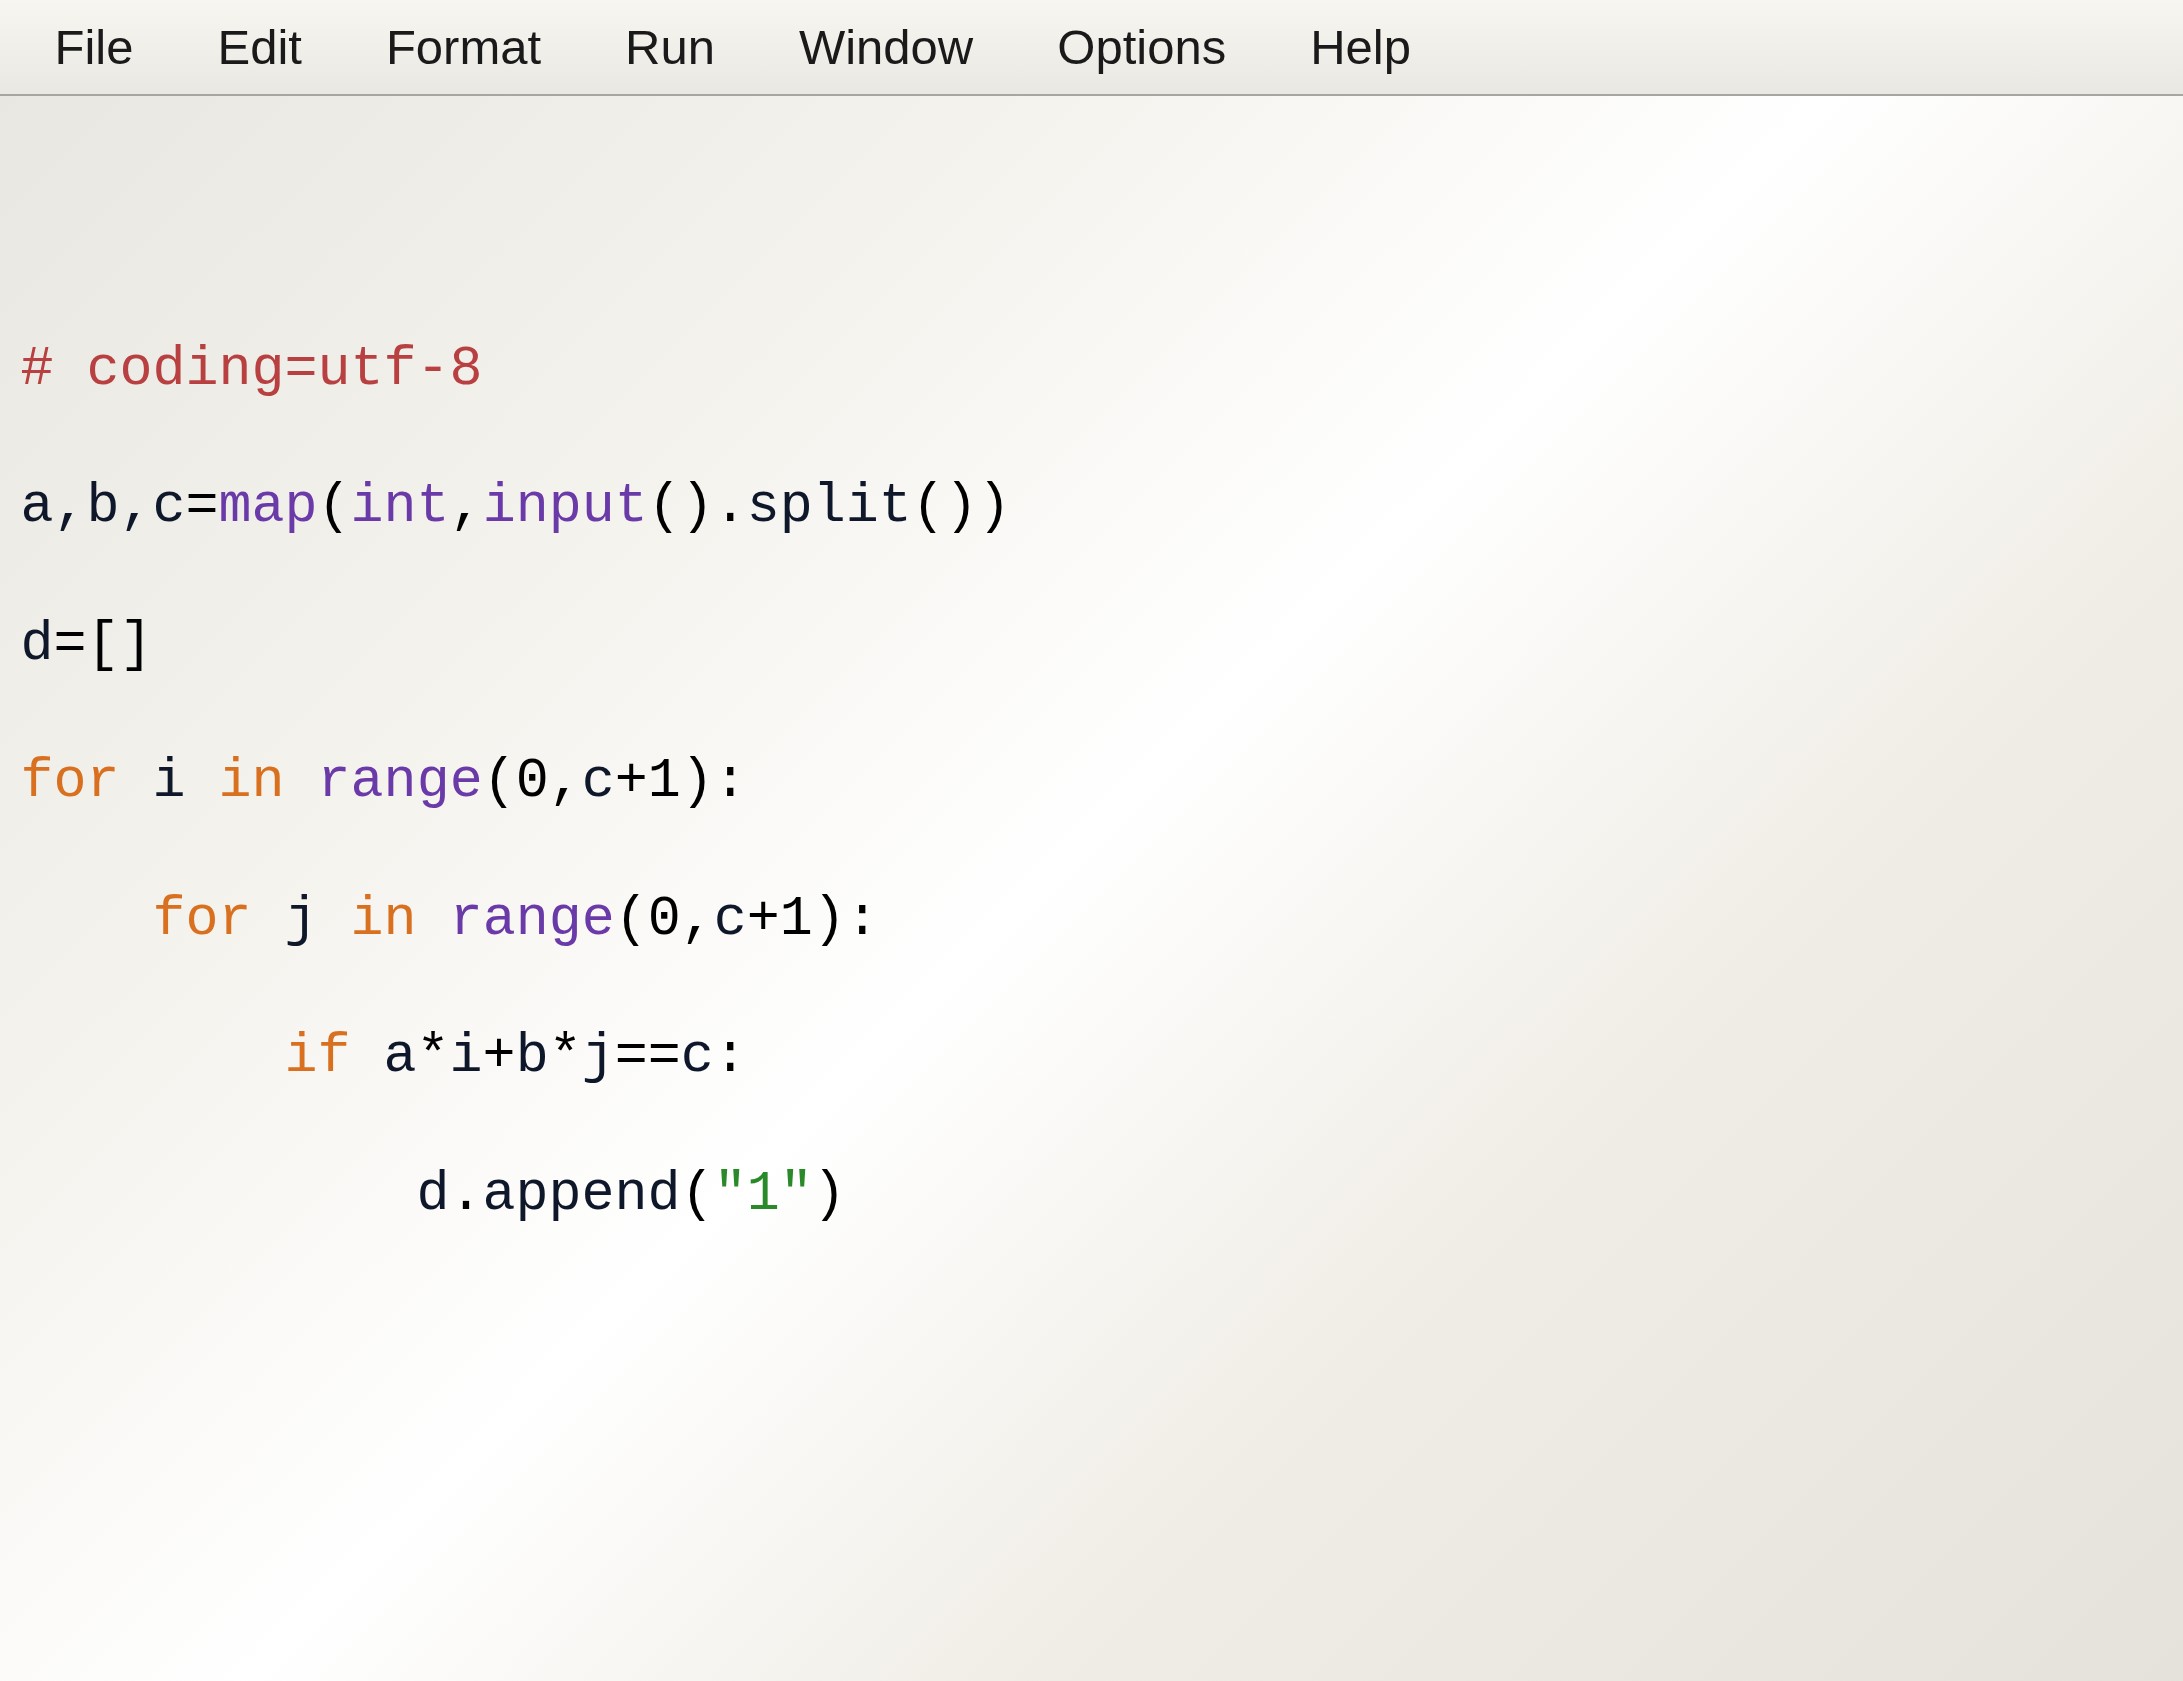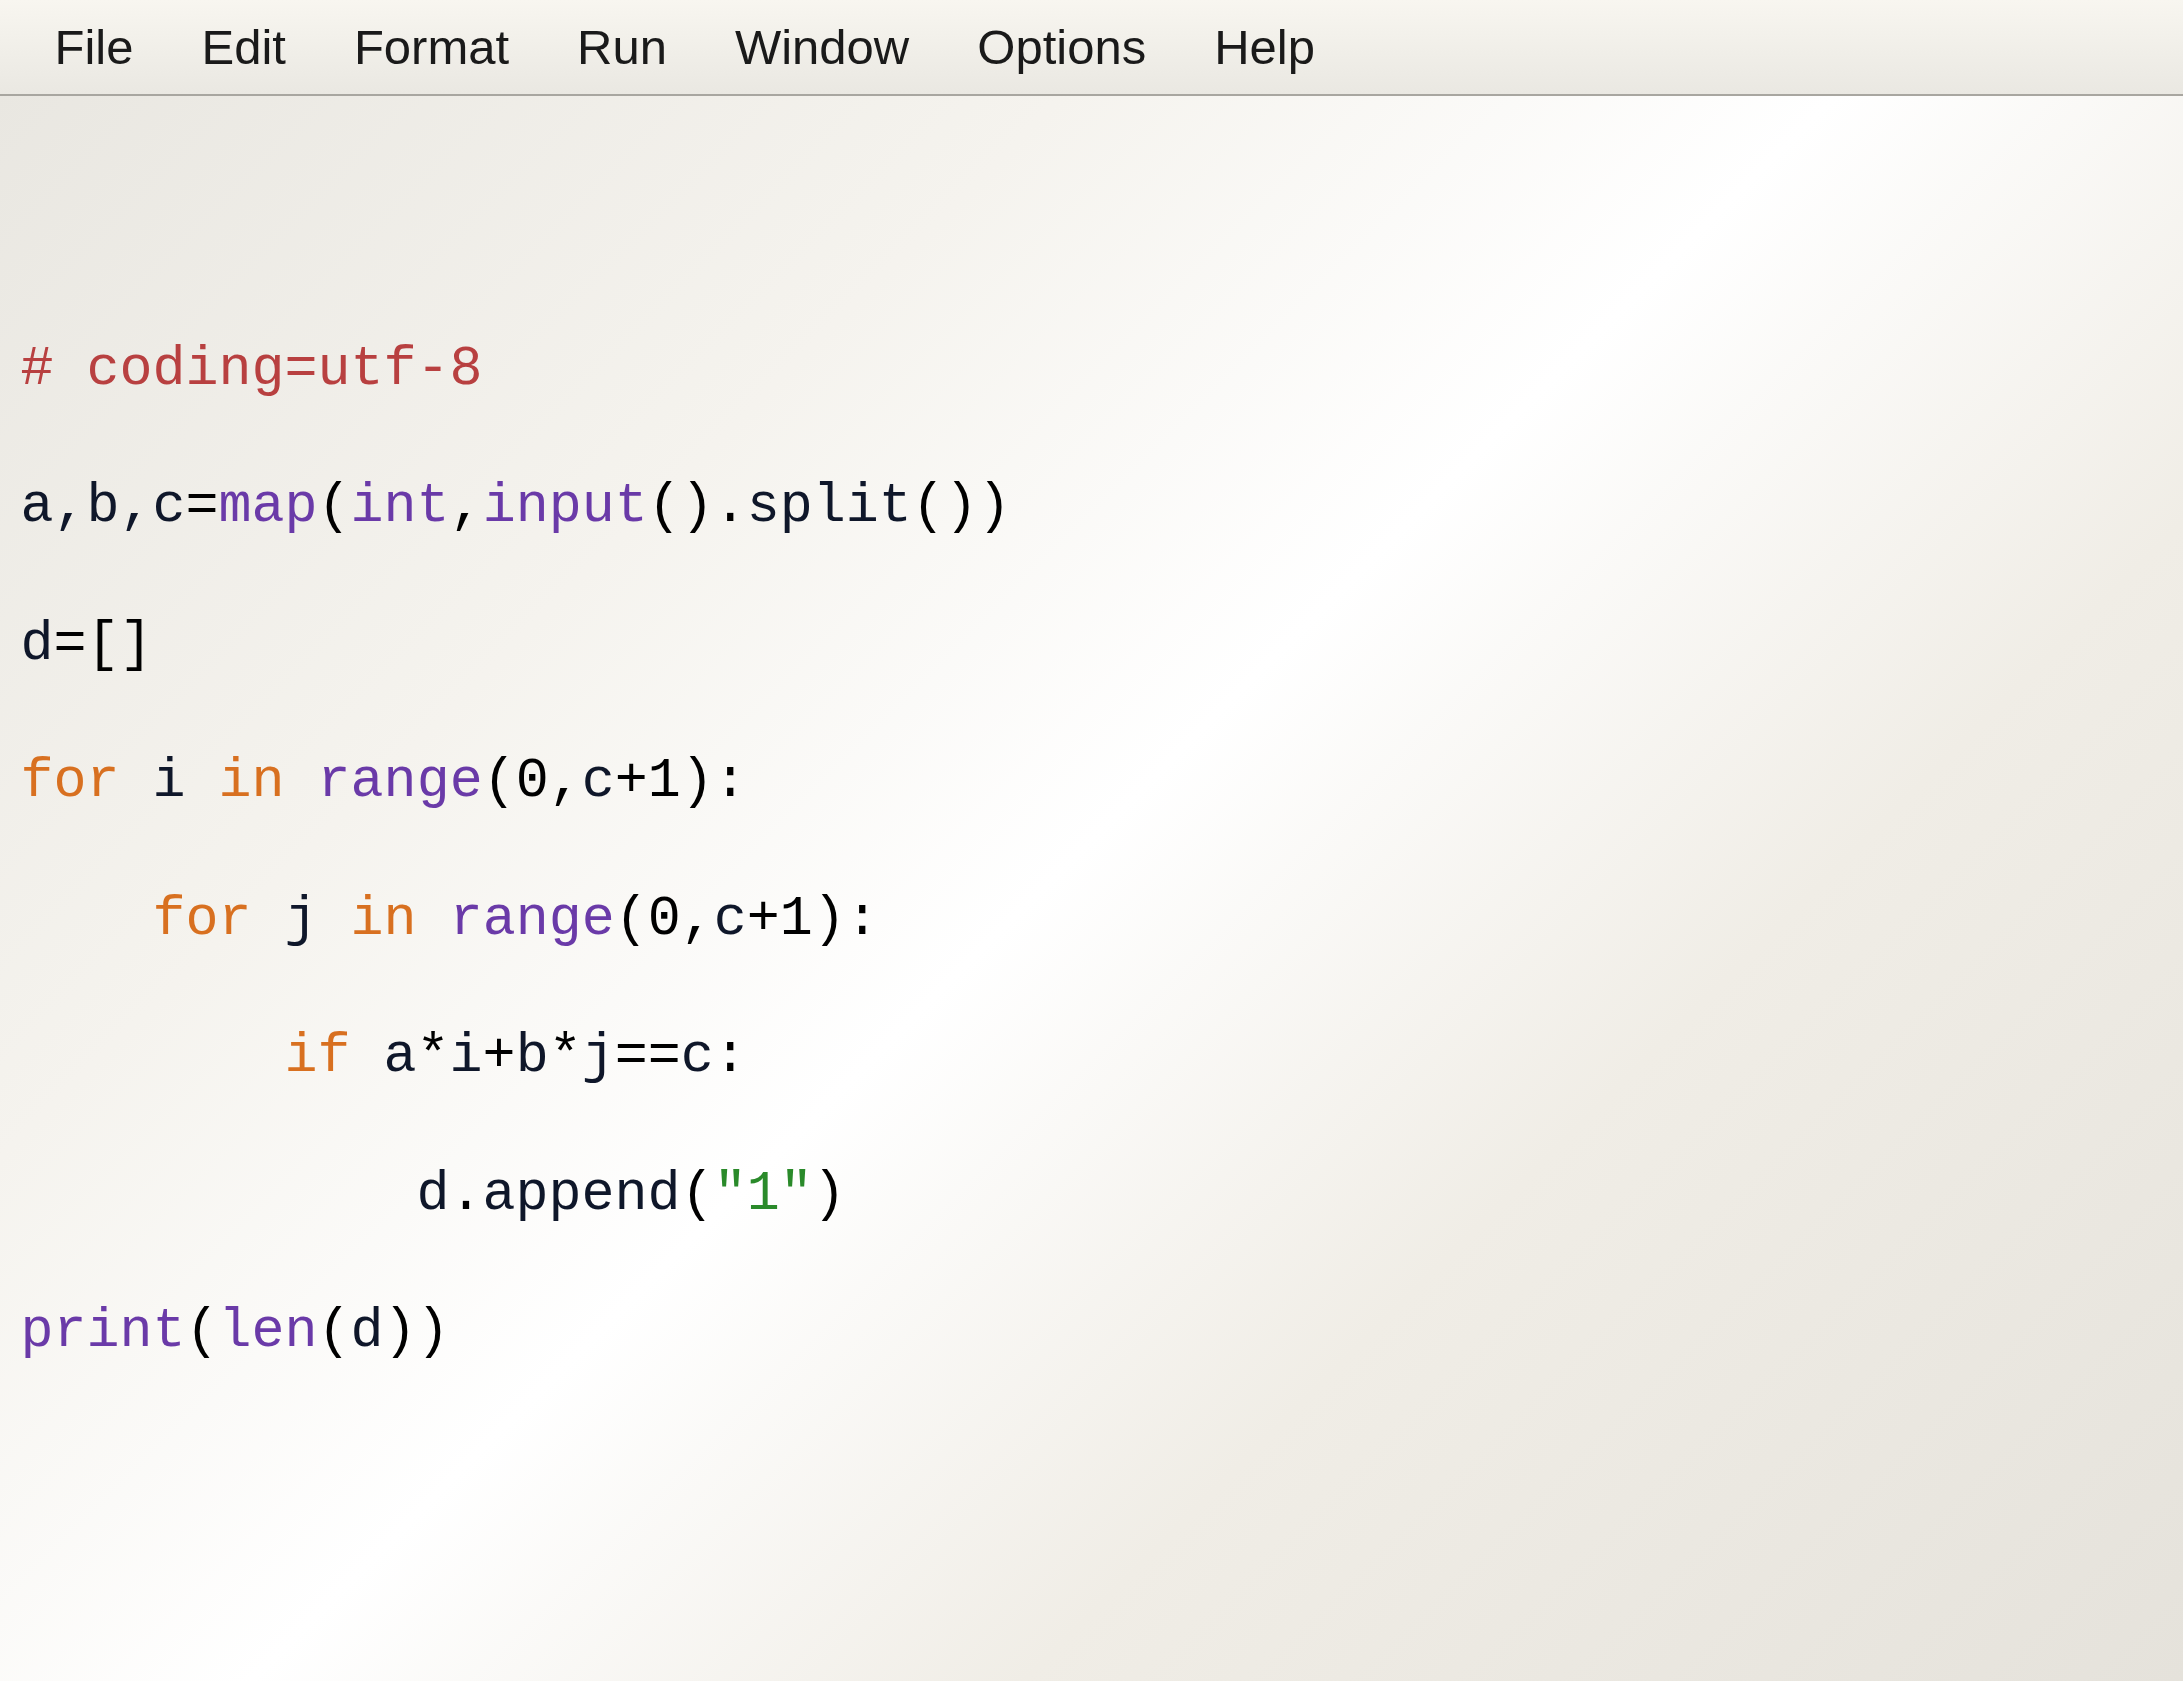--- a/index.html
+++ b/index.html
@@ -14,21 +14,21 @@
       height: 1681px;
       overflow: hidden;
     }
     .menubar {
       display: flex;
       align-items: center;
       height: 96px;
       background: linear-gradient(to bottom, #f8f6f0 0%, #eae8e2 100%);
       border-bottom: 2px solid #a8a6a0;
       padding-left: 20.5px;
-      gap: 0;
+      gap: 16px;
     }
     .menu-item {
       font-size: 49px;
       color: #1a1a1a;
       padding: 13.7px 34px;
       cursor: default;
       user-select: none;
       font-weight: 400;
     }
     .editor {
@@ -65,15 +65,14 @@
 </div>
 
 <div class="editor">
 <span class="code-line"><span class="tok-comment"># coding=utf-8</span></span>
 <span class="code-line"><span class="tok-name">a,b,c</span><span class="tok-op">=</span><span class="tok-builtin">map</span><span class="tok-op">(</span><span class="tok-builtin">int</span><span class="tok-op">,</span><span class="tok-builtin">input</span><span class="tok-op">().</span><span class="tok-name">split</span><span class="tok-op">())</span></span>
 <span class="code-line"><span class="tok-name">d</span><span class="tok-op">=</span><span class="tok-op">[]</span></span>
 <span class="code-line"><span class="tok-keyword">for</span><span> </span><span class="tok-name">i</span><span> </span><span class="tok-keyword">in</span><span> </span><span class="tok-builtin">range</span><span class="tok-op">(</span><span class="tok-num">0</span><span class="tok-op">,</span><span class="tok-name">c</span><span class="tok-op">+</span><span class="tok-num">1</span><span class="tok-op">):</span></span>
 <span class="code-line indent1"><span class="tok-keyword">for</span><span> </span><span class="tok-name">j</span><span> </span><span class="tok-keyword">in</span><span> </span><span class="tok-builtin">range</span><span class="tok-op">(</span><span class="tok-num">0</span><span class="tok-op">,</span><span class="tok-name">c</span><span class="tok-op">+</span><span class="tok-num">1</span><span class="tok-op">):</span></span>
 <span class="code-line indent2"><span class="tok-keyword">if</span><span> </span><span class="tok-name">a</span><span class="tok-op">*</span><span class="tok-name">i</span><span class="tok-op">+</span><span class="tok-name">b</span><span class="tok-op">*</span><span class="tok-name">j</span><span class="tok-op">==</span><span class="tok-name">c</span><span class="tok-op">:</span></span>
 <span class="code-line indent3"><span class="tok-name">d</span><span class="tok-op">.</span><span class="tok-name">append</span><span class="tok-op">(</span><span class="tok-string">"1"</span><span class="tok-op">)</span></span>
-<span class="code-line"><span class="tok-builtin">print</span><span class="tok-op">(</span><span class="tok-builtin">len</span><span class="tok-op">(</span><span class="tok-name">d</span><span class="tok-op">))</span></span>
 </div>
 
 
 </body></html>

